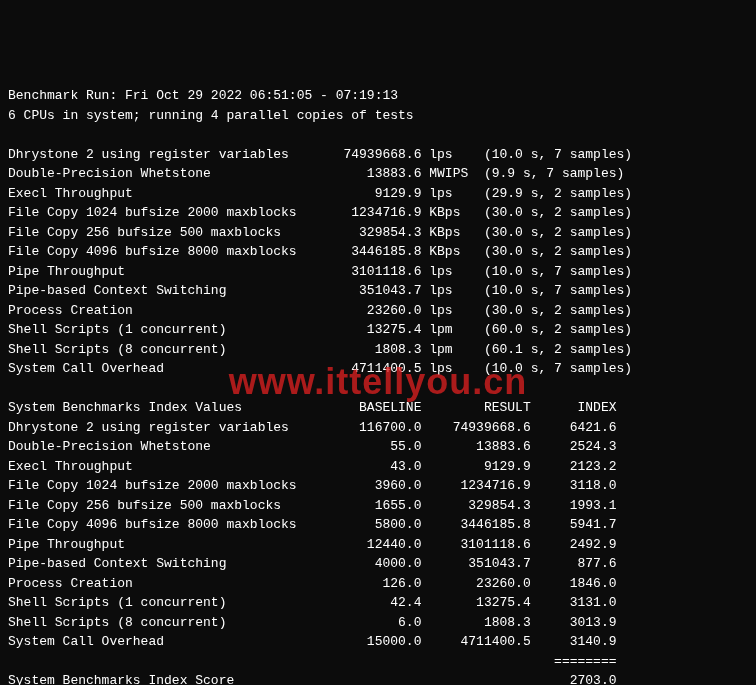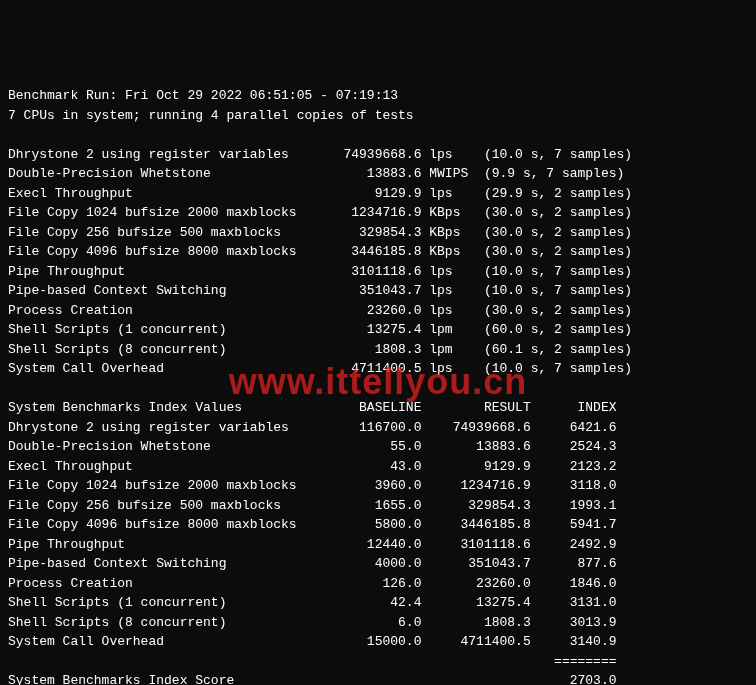--- a/index.html
+++ b/index.html
@@ -30,21 +30,21 @@
       font-family: Arial, sans-serif;
       letter-spacing: 1px;
     }
   </style>
 </head>
 <body>
 
 
 
 <div><span>Benchmark Run: Fri Oct 29 2022 06:51:05 - 07:19:13</span>
-<span>7 CPUs in system; running 4 parallel copies of tests</span>
+<span>6 CPUs in system; running 4 parallel copies of tests</span>
 
 <span id="raw-block">Dhrystone 2 using register variables       74939668.6 lps    (10.0 s, 7 samples)
 Double-Precision Whetstone                    13883.6 MWIPS  (9.9 s, 7 samples)
 Execl Throughput                               9129.9 lps    (29.9 s, 2 samples)
 File Copy 1024 bufsize 2000 maxblocks       1234716.9 KBps   (30.0 s, 2 samples)
 File Copy 256 bufsize 500 maxblocks          329854.3 KBps   (30.0 s, 2 samples)
 File Copy 4096 bufsize 8000 maxblocks       3446185.8 KBps   (30.0 s, 2 samples)
 Pipe Throughput                             3101118.6 lps    (10.0 s, 7 samples)
 Pipe-based Context Switching                 351043.7 lps    (10.0 s, 7 samples)
 Process Creation                              23260.0 lps    (30.0 s, 2 samples)

